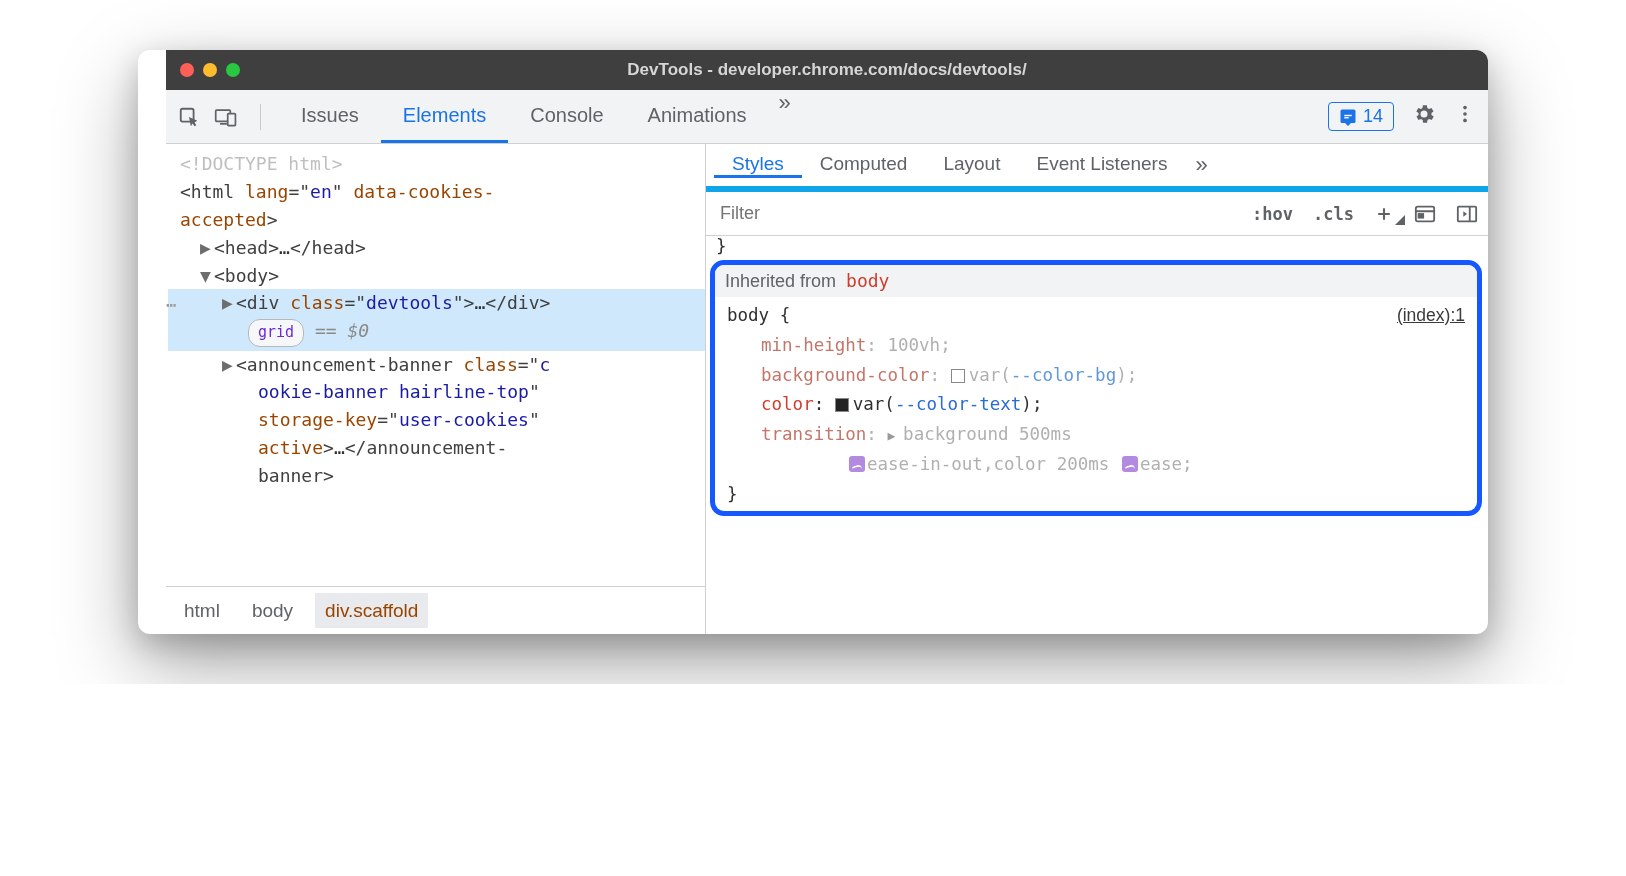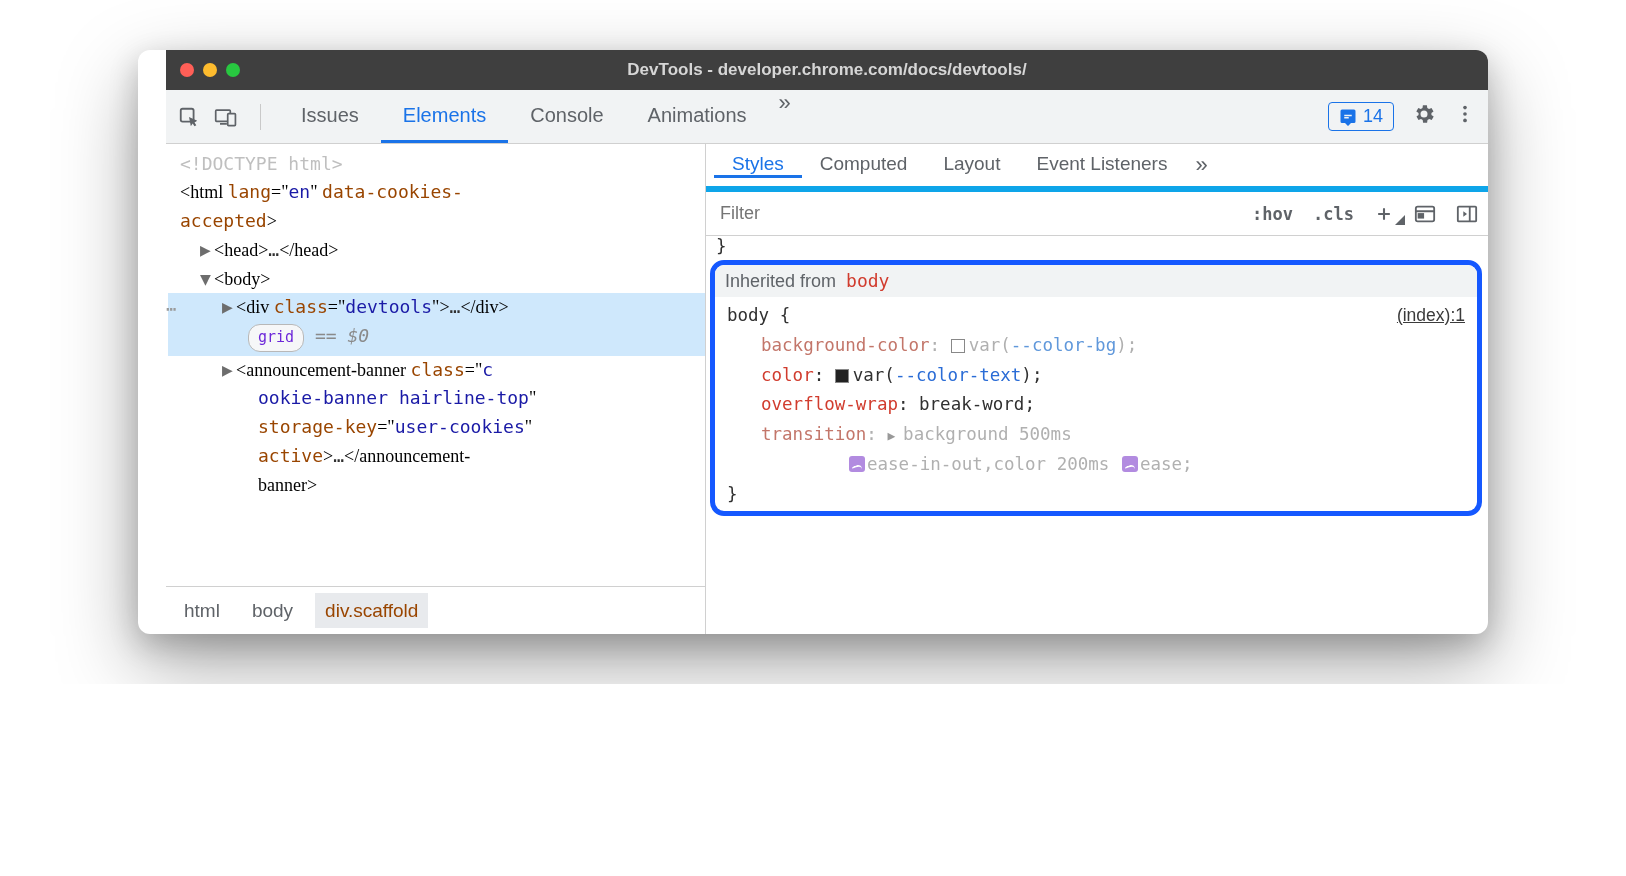--- a/index.html
+++ b/index.html
@@ -81,21 +81,21 @@
   font-family: Menlo, Consolas, monospace;
   font-size: 18px; line-height: 1.55;
 }
 .dom { padding: 6px 12px 4px 14px; overflow: hidden; flex: 1; }
 .dom .line { white-space: nowrap; }
 .indent1 { padding-left: 20px; }
 .indent2 { padding-left: 42px; }
 .indent3 { padding-left: 64px; }
 .indent3b { padding-left: 78px; }
 .c-doctype { color: #bfbfbf; }
-.c-tag { color: #000000; font-family: Liberation Serif, serif; }
+.c-tag { color: #404040; }
 .c-attr { color: #994500; }
 .c-val { color: #1a1aa6; }
 .c-text { color: #303030; }
 .c-dim { color: #8a8a8a; font-style: italic; }
 .tri { display:inline-block; width:14px; color:#6d6d6d; }
 .sel-row { background: #cfe8fc; margin: 0 -12px; padding: 0 12px 4px 12px; position: relative; }
 .row-dots { position: absolute; left: -2px; top: 2px; color: #9a9a9a; letter-spacing: 2px; }
 .grid-pill {
   display: inline-block; padding: 1px 9px; border: 1px solid #b8b8b8;
   border-radius: 12px; background: #f6f7f8; color: #6d28d9; font-size: 15px; margin-left: 4px;
@@ -284,23 +284,23 @@
         <div class="braces">}</div>
         <div class="hl-box">
           <div class="inh-header">
             <span>Inherited from</span>&nbsp;&nbsp;<span class="sel">body</span>
           </div>
           <div class="rule-body">
             <div class="rule-head">
               <span><span class="valx">body</span> <span class="valx">{</span></span>
               <span class="src">(index):1</span>
             </div>
+            <div class="decl"><span class="propn">min-height</span><span class="valn">: </span><span class="valn">100vh</span><span class="valn">;</span></div>
             <div class="decl"><span class="propn">background-color</span><span class="valn">: </span><span class="swatch sw-bg"></span><span class="valn">var(</span><span class="varx">--color-bg</span><span class="valn">);</span></div>
             <div class="decl"><span class="prop">color</span><span class="valx">: </span><span class="swatch sw-text"></span><span class="valx">var(</span><span style="color:#2a6cd6">--color-text</span><span class="valx">);</span></div>
-            <div class="decl"><span class="prop">overflow-wrap</span><span class="valx">: </span><span class="valx">break-word</span><span class="valx">;</span></div>
             <div class="decl"><span class="propn">transition</span><span class="valn">: </span><span class="tri-sm">▶ </span><span class="valn">background 500ms</span></div>
             <div class="decl" style="padding-left:120px"><span class="bez"></span><span class="valn">ease-in-out,color 200ms </span><span class="bez"></span><span class="valn">ease;</span></div>
             <div><span class="valx">}</span></div>
           </div>
         </div>
       </div>
     </div>
   </div>
 </div>
 

